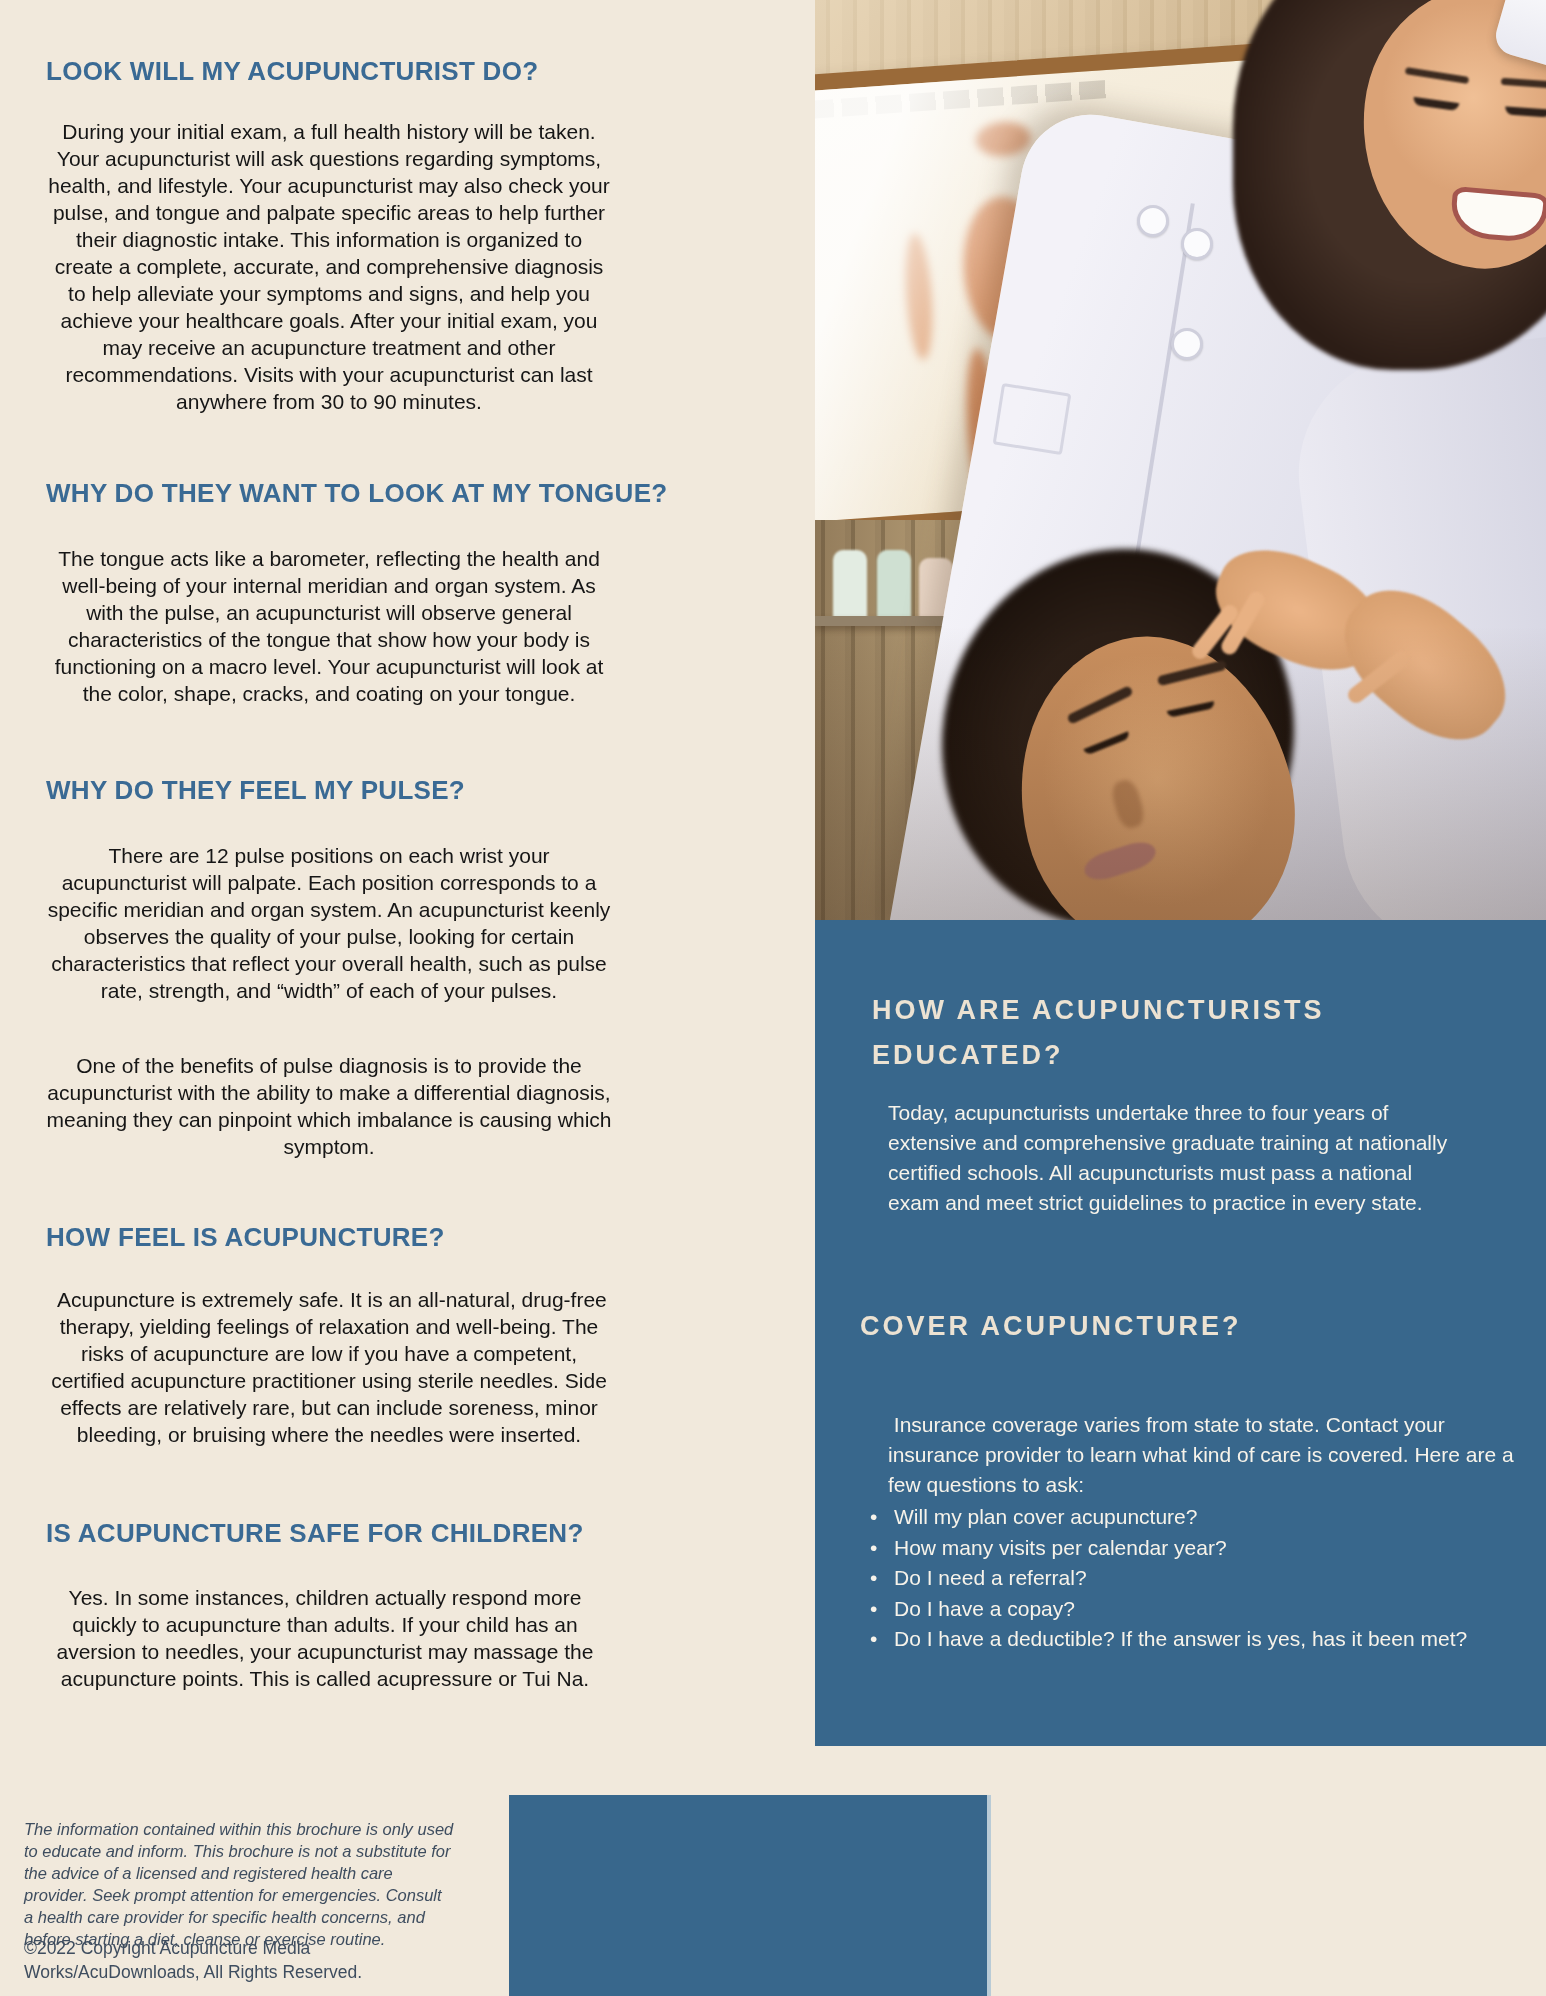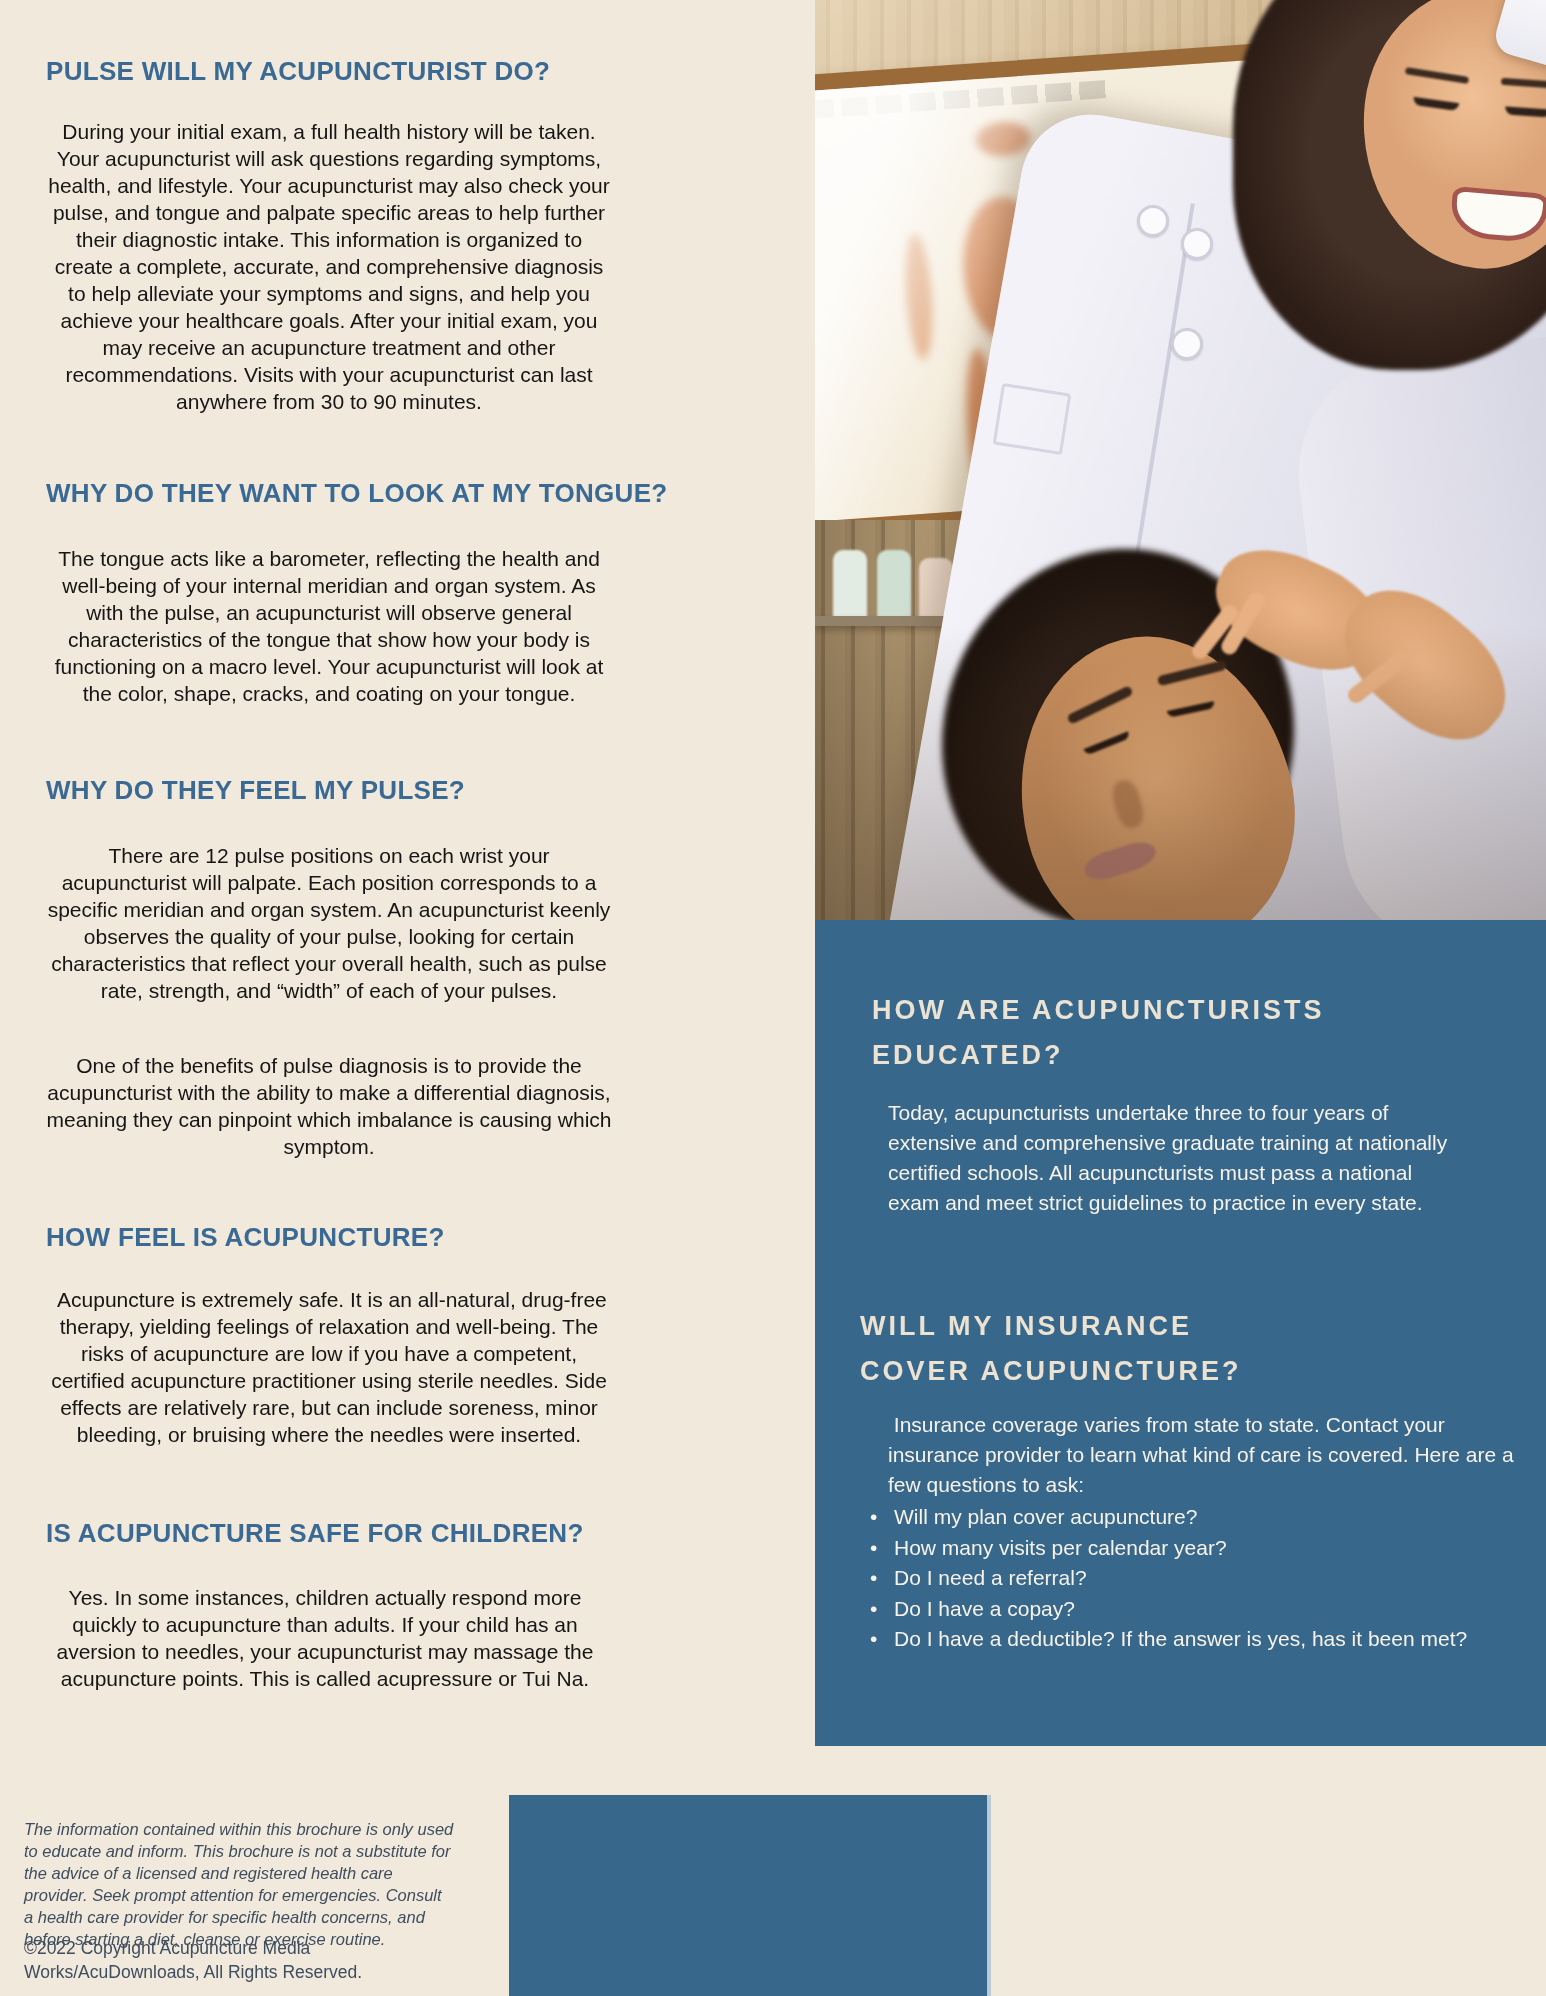--- a/index.html
+++ b/index.html
@@ -234,21 +234,21 @@
   .photo-shade{
     left:0;top:0;width:100%;height:100%;
     background:linear-gradient(rgba(0,0,0,0) 68%, rgba(55,35,20,.28) 100%);
   }
 </style>
 </head>
 <body>
 
 <div class="page">
 
-  <div class="abs h-left" style="left:46px;top:56px;">PULSE WILL MY ACUPUNCTURIST DO?</div>
+  <div class="abs h-left" style="left:46px;top:56px;">LOOK WILL MY ACUPUNCTURIST DO?</div>
   <div class="abs p-body" style="left:46px;top:118px;">During your initial exam, a full health history will be taken. Your acupuncturist will ask questions regarding symptoms, health, and lifestyle. Your acupuncturist may also check your pulse, and tongue and palpate specific areas to help further their diagnostic intake. This information is organized to create a complete, accurate, and comprehensive diagnosis to help alleviate your symptoms and signs, and help you achieve your healthcare goals. After your initial exam, you may receive an acupuncture treatment and other recommendations. Visits with your acupuncturist can last anywhere from 30 to 90 minutes.</div>
 
   <div class="abs h-left" style="left:46px;top:478px;">WHY DO THEY WANT TO LOOK AT MY TONGUE?</div>
   <div class="abs p-body" style="left:46px;top:545px;">The tongue acts like a barometer, reflecting the health and well-being of your internal meridian and organ system. As with the pulse, an acupuncturist will observe general characteristics of the tongue that show how your body is functioning on a macro level. Your acupuncturist will look at the color, shape, cracks, and coating on your tongue.</div>
 
   <div class="abs h-left" style="left:46px;top:775px;">WHY DO THEY FEEL MY PULSE?</div>
   <div class="abs p-body" style="left:46px;top:842px;">There are 12 pulse positions on each wrist your acupuncturist will palpate. Each position corresponds to a specific meridian and organ system. An acupuncturist keenly observes the quality of your pulse, looking for certain characteristics that reflect your overall health, such as pulse rate, strength, and “width” of each of your pulses.</div>
   <div class="abs p-body" style="left:46px;top:1052px;">One of the benefits of pulse diagnosis is to provide the acupuncturist with the ability to make a differential diagnosis, meaning they can pinpoint which imbalance is causing which symptom.</div>
 
   <div class="abs h-left" style="left:46px;top:1222px;">HOW FEEL IS ACUPUNCTURE?</div>
@@ -306,21 +306,20 @@
   </div>
 
   <div class="blue-panel">
     <div class="abs h-blue" style="left:57px;top:68px;">
       <div>HOW ARE ACUPUNCTURISTS</div>
       <div>EDUCATED?</div>
     </div>
     <div class="abs p-blue" style="left:45px;top:178px;width:580px;">Today, acupuncturists undertake three to four years of extensive and comprehensive graduate training at nationally certified schools. All acupuncturists must pass a national exam and meet strict guidelines to practice in every state.</div>
 
     <div class="abs h-blue" style="left:45px;top:384px;">
-      <div>WILL MY INSURANCE</div>
       <div>COVER ACUPUNCTURE?</div>
     </div>
     <div class="abs p-blue" style="left:45px;top:490px;width:632px;"> Insurance coverage varies from state to state. Contact your insurance provider to learn what kind of care is covered. Here are a few questions to ask:</div>
     <ul class="abs" style="left:45px;top:582px;">
       <li>Will my plan cover acupuncture?</li>
       <li>How many visits per calendar year?</li>
       <li>Do I need a referral?</li>
       <li>Do I have a copay?</li>
       <li>Do I have a deductible? If the answer is yes, has it been met?</li>
     </ul>

